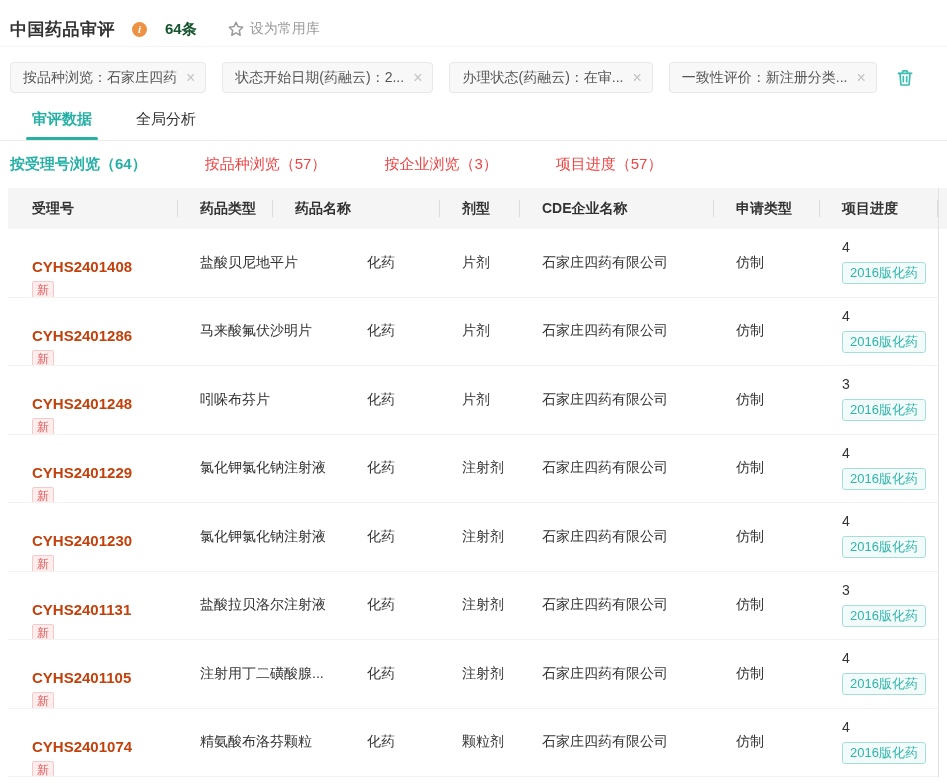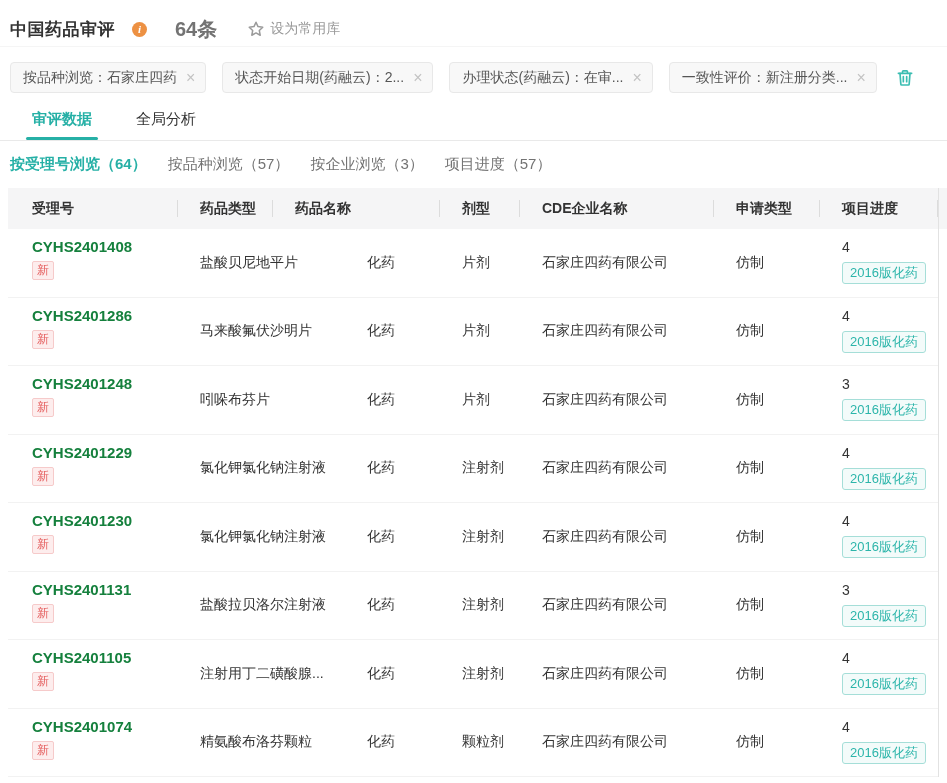--- a/index.html
+++ b/index.html
@@ -10,43 +10,43 @@
     width:947px; height:783px; overflow:hidden; position:relative;
   }
   
   .top-header { height:46px; padding:12px 0 0 10px; display:flex; align-items:center;gap:12px; }
   .page-title { font-size:17px; font-weight:bold; color:#333; letter-spacing:.5px; }
   .info-icon {
     width:15px; height:15px; border-radius:50%; background:#ed9143; color:#fff;
     font:italic bold 11px/15px "Liberation Serif",serif; text-align:center;
     margin-left:5px; display:inline-block;
   }
-  .record-count { color:#737373; font-weight:bold; font-size:20px; margin-left:16px; }
+  .record-count { color:#14532d; font-weight:bold; font-size:15px; margin-left:6px; }
   .fav-btn { display:flex; align-items:center; margin-left:18px; color:#9a9a9a; font-size:14px; cursor:pointer; }
   .fav-btn svg { margin-right:5px; }
   
   .filter-bar { height:52px; padding:10px 0 0 10px; display:flex; align-items:center; border-top:1px solid #f5f5f5; }
   .chip {
     display:inline-flex; align-items:center; height:31px; padding:0 10px 0 12px;
     background:#f8f8f8; border:1px solid #e8e8e8; border-radius:4px;
     font-size:14px; color:#555; margin-right:16px; white-space:nowrap;
   }
   .chip-x { color:#c3c3c3; font-size:16px; margin-left:9px; cursor:pointer; line-height:1; }
   .trash-btn { margin-left:2px; cursor:pointer; display:flex; align-items:center; }
   
   .tabs { height:43px; padding-left:32px; display:flex; gap:44px; border-bottom:1px solid #e9e9e9; }
   .tab { font-size:15px; color:#333; line-height:42px; position:relative; cursor:pointer; }
   .tab.active { color:#26b0a6; font-weight:bold; }
   .tab.active::after {
     content:""; position:absolute; left:-6px; right:-6px; bottom:0; height:3px;
     background:#26b0a6; border-radius:2px;
   }
   
-  .subtabs { height:47px; padding-left:10px; display:flex; gap:21px; align-items:center; }
-  .subtab { font-size:15px; color:#737373; cursor:pointer; white-space:nowrap; }
+  .subtabs { height:47px; padding-left:10px; display:flex; gap:58px; align-items:center; }
+  .subtab { font-size:15px; color:#ef4444; cursor:pointer; white-space:nowrap; }
   .subtab.active { color:#26b0a6; font-weight:bold; }
   
   .table-wrap { position:relative; margin-left:8px; width:939px; }
   .right-strip { position:absolute; top:0; bottom:0; left:930px; width:9px; border-left:1px solid #e2e2e2; }
   .right-strip .strip-head { height:41px; background:#f5f5f6; }
   .thead { display:flex; height:41px; background:#f5f5f6; align-items:center; width:930px; }
   .th {
     font-size:14px; font-weight:bold; color:#333; position:relative; height:100%;
     display:flex; align-items:center; white-space:nowrap;
   }
@@ -55,21 +55,21 @@
   .trow { display:flex; height:68.5px; border-bottom:1px solid #f2f2f2; align-items:stretch; }
   .td { font-size:14px; color:#333; display:flex; align-items:center; white-space:nowrap; overflow:hidden; }
   .td.stack { flex-direction:column; align-items:flex-start; justify-content:flex-start; padding-top:9px; }
   .c1 { width:170px; padding-left:24px; }
   .c2 { width:167px; padding-left:22px; }
   .c3 { width:95px;  padding-left:22px; }
   .c4 { width:80px;  padding-left:22px; }
   .c5 { width:194px; padding-left:22px; }
   .c6 { width:106px; padding-left:22px; }
   .c7 { width:118px; padding-left:22px; }
-  .acc-no { color:#15803d; font-weight:bold; font-size:15px; cursor:pointer; }
+  .acc-no { color:#c2410c; font-weight:bold; font-size:15px; cursor:pointer;margin-top:20px; }
   .new-badge {
     margin-top:6px; font-size:12px; color:#e45c5c; background:#fdeded;
     border:1px solid #f6caca; border-radius:2px; padding:1px 4px; line-height:15px;
   }
   .reg-class { font-size:14px; color:#333; line-height:18px; }
   .reg-badge {
     margin-top:6px; font-size:13px; color:#2cb5aa; background:#f3fbfa;
     border:1px solid #a5ded8; border-radius:3px; padding:2px 7px; line-height:16px;
   }
 </style>

